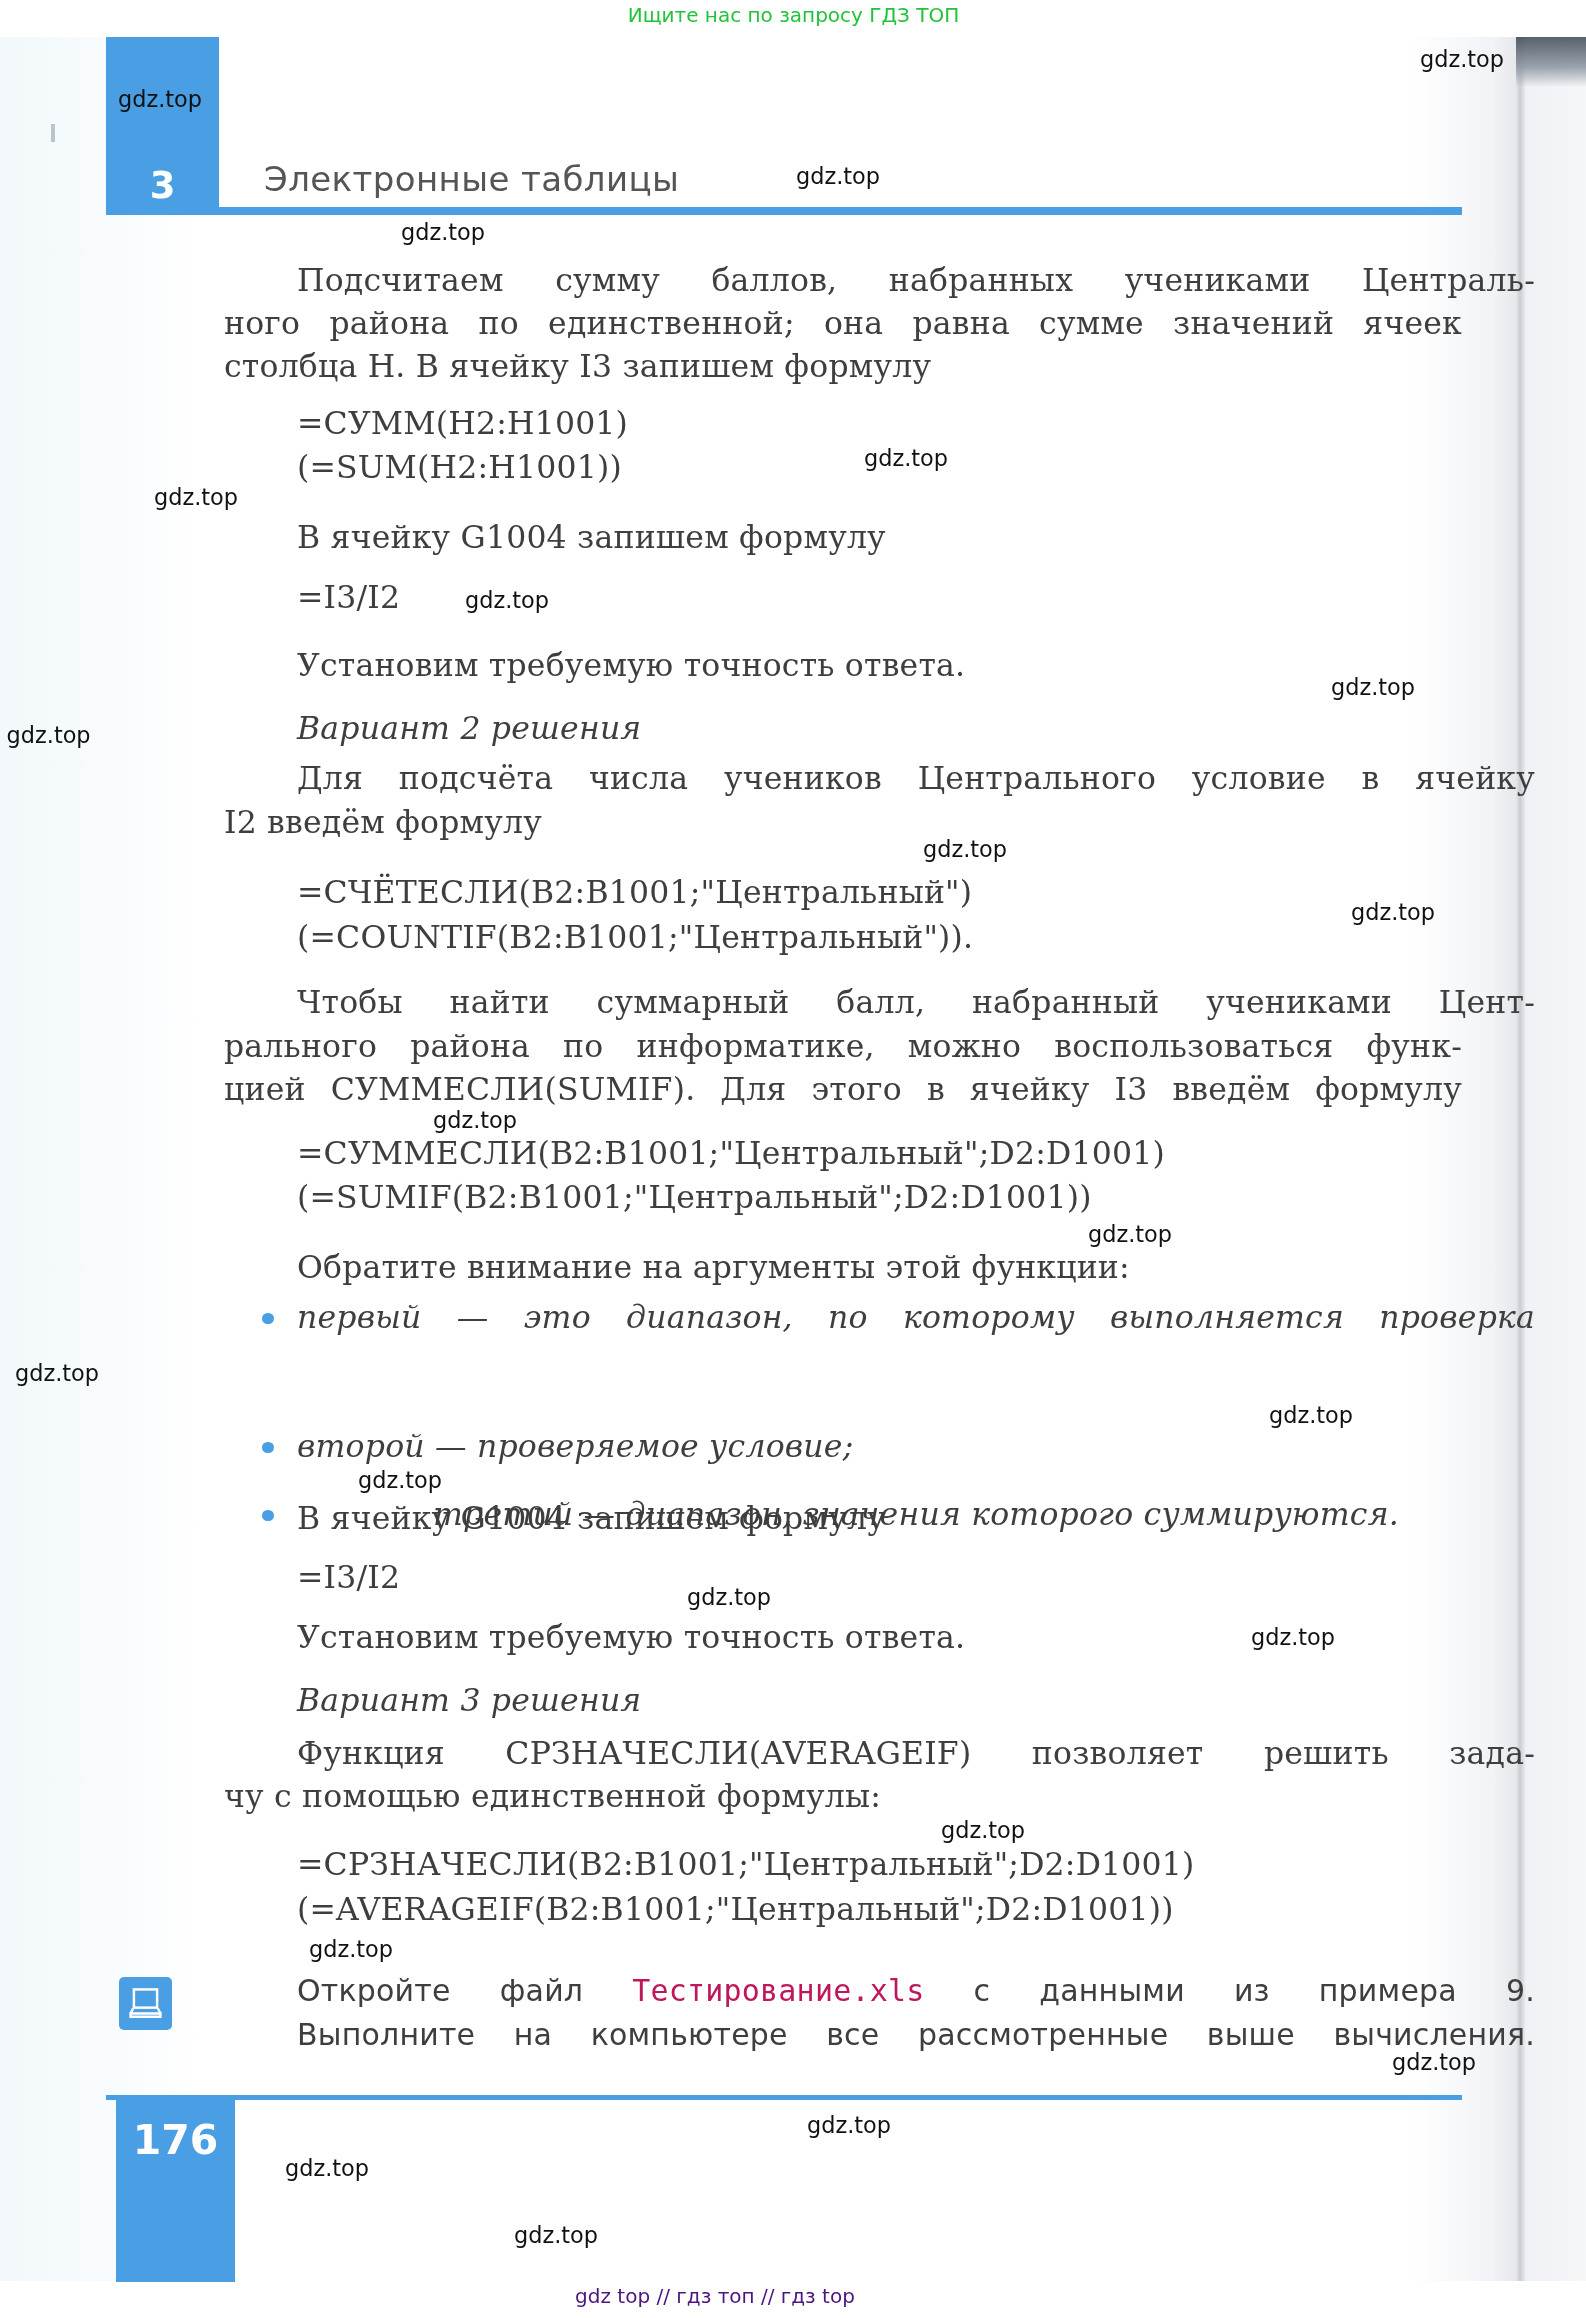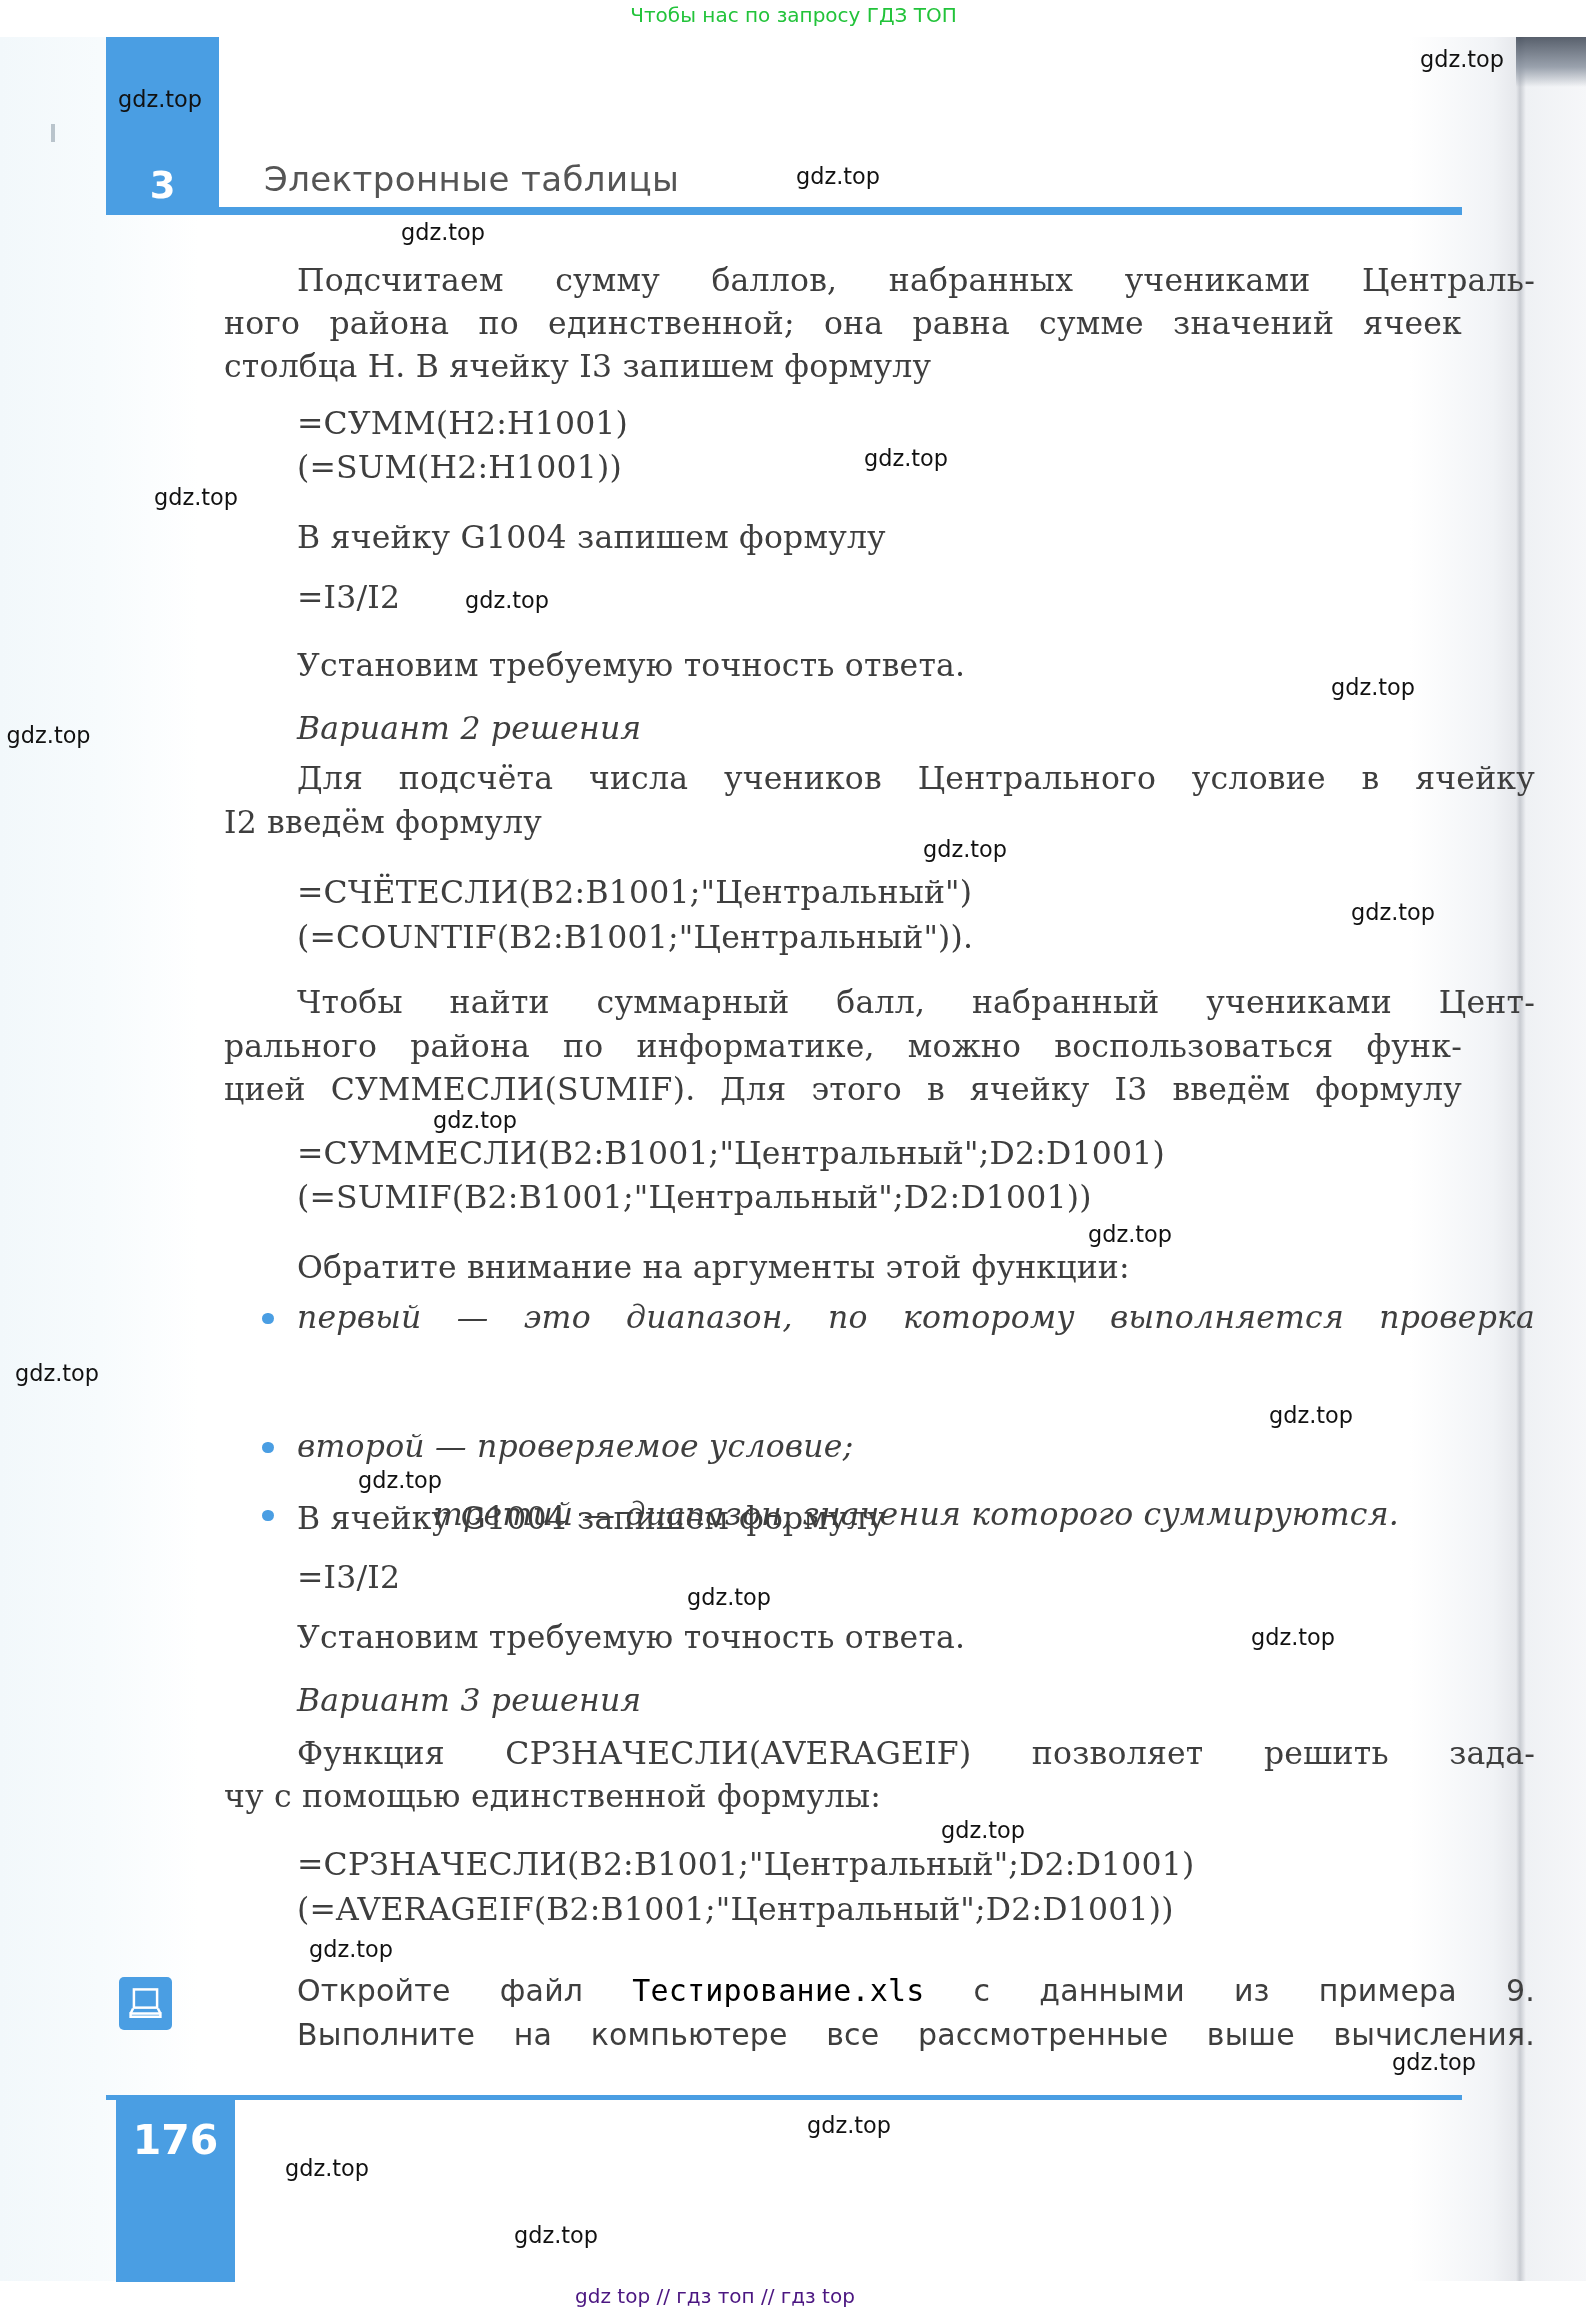--- a/index.html
+++ b/index.html
@@ -54,21 +54,21 @@
   .line { white-space:nowrap; }
   .justify { text-align:justify; text-align-last:justify; }
   .indent { padding-left:73px; }
   .formula { padding-left:73px; font-size:31.5px; }
   .italic { font-style:italic; padding-left:73px; }
   .bullet-row { position:relative; padding-left:73px;font-style:italic; }
   .bullet-dot {
     position:absolute; left:38px; top:16.6px; width:11.6px; height:11.6px; border-radius:50%;
     background:#4a9ee3;
   }
-  .mono { font-family:"DejaVu Sans Mono", monospace; font-size:30px; color:#000000; }
+  .mono { font-family:"DejaVu Sans Mono", monospace; font-size:30px; color:#be185d; }
   .sans { font-family:"DejaVu Sans", sans-serif; }
   .computer-icon {
     position:absolute; left:119px; top:1977px; width:53px; height:53px; border-radius:5px;
     background:#4a9ee3;
   }
   .footer-rule {
     position:absolute; left:106px; top:2095px; width:1356px; height:5px;
     background:#4a9ee3;
   }
   .page-box {
@@ -77,21 +77,21 @@
   }
   .page-num {
     position:absolute; left:0; top:16.6px; width:119px; text-align:center;
     font-family:"DejaVu Sans", sans-serif; font-weight:bold; font-size:41px; color:#ffffff;
   }
   .left-tick { position:absolute; left:51px; width:4.1px; background:#b9c4cc; }
 </style>
 </head>
 <body>
 
-<div class="top-banner">Чтобы нас по запросу ГДЗ ТОП</div>
+<div class="top-banner">Ищите нас по запросу ГДЗ ТОП</div>
 
 <div class="page"></div>
 <div class="binding-shadow"></div>
 <div class="left-tick" style="top:124px;height:18px;"></div>
 
 <div class="chapter-block">
   <div class="chapter-num">3</div>
 </div>
 <div class="header-title">Электронные таблицы</div>
 <div class="header-rule"></div>

